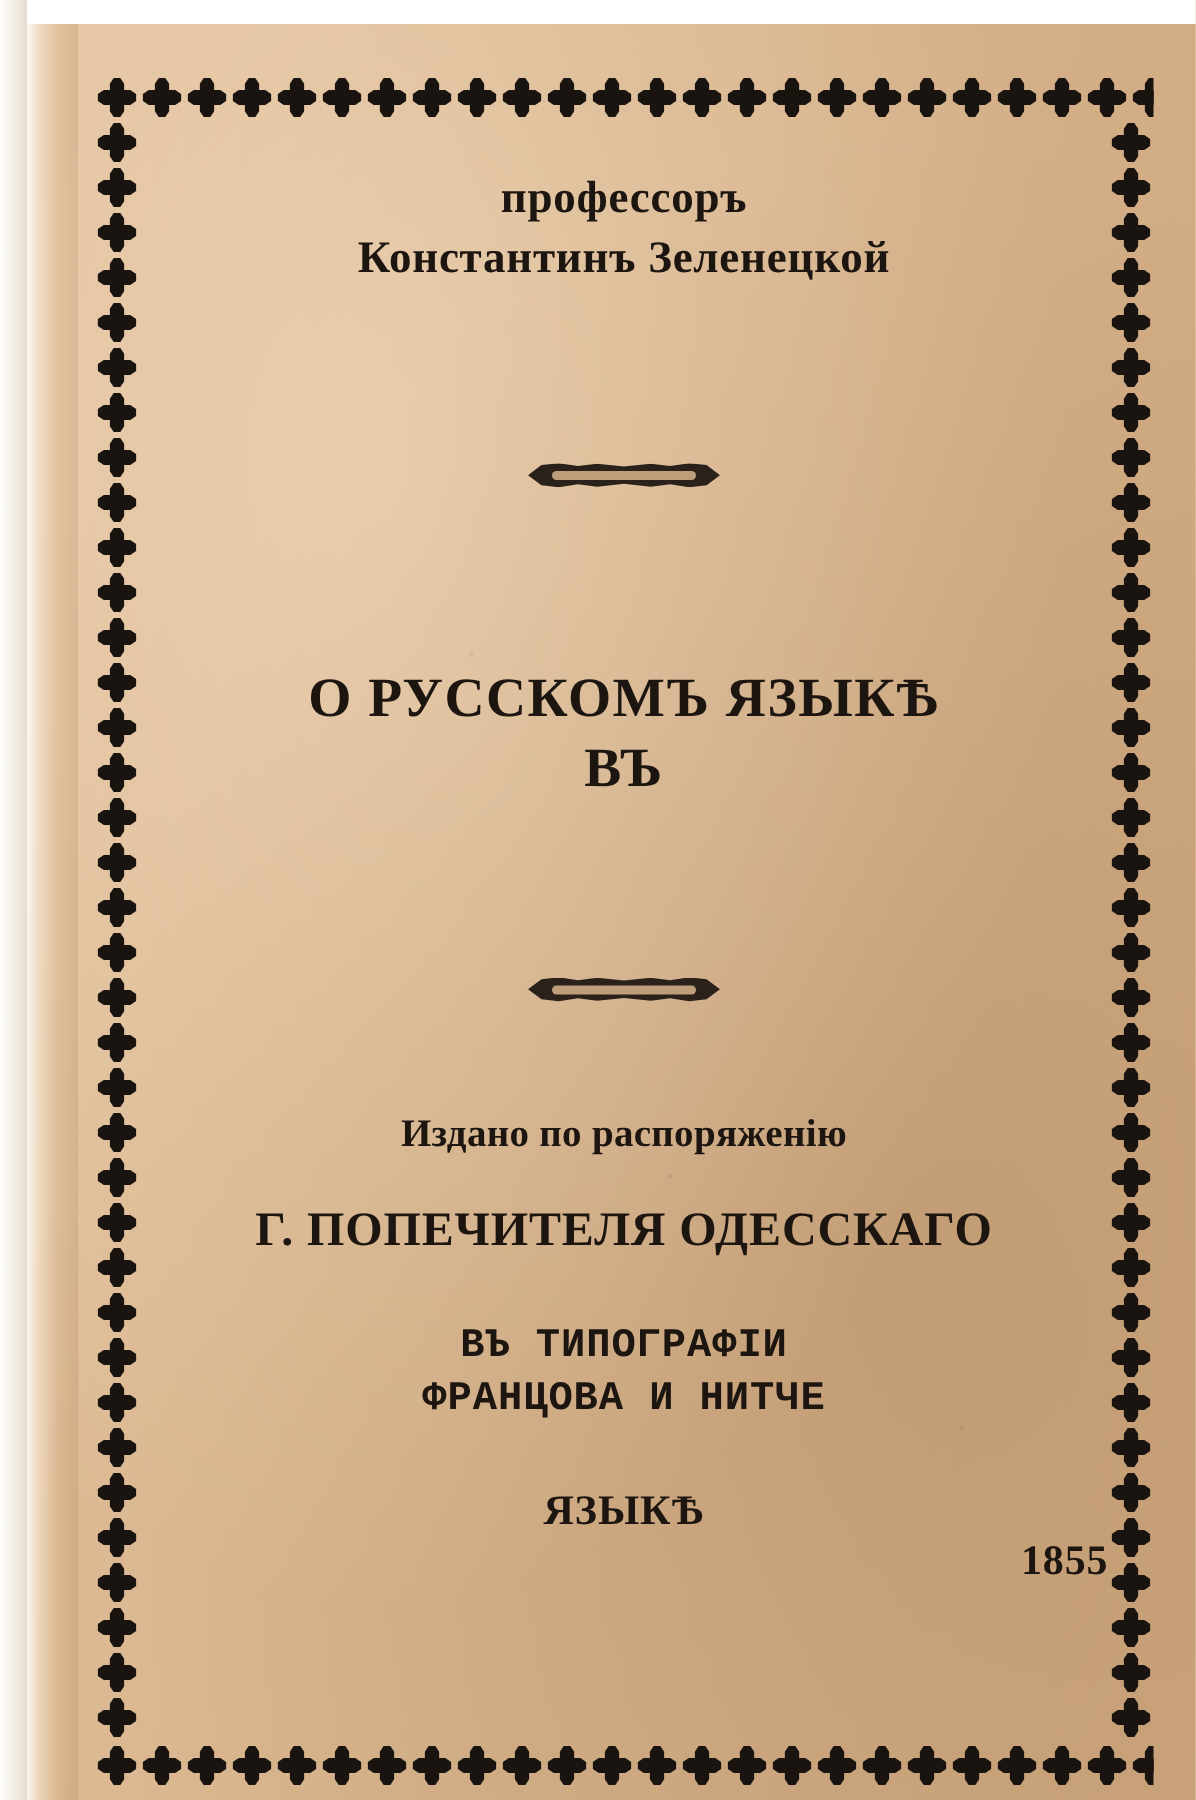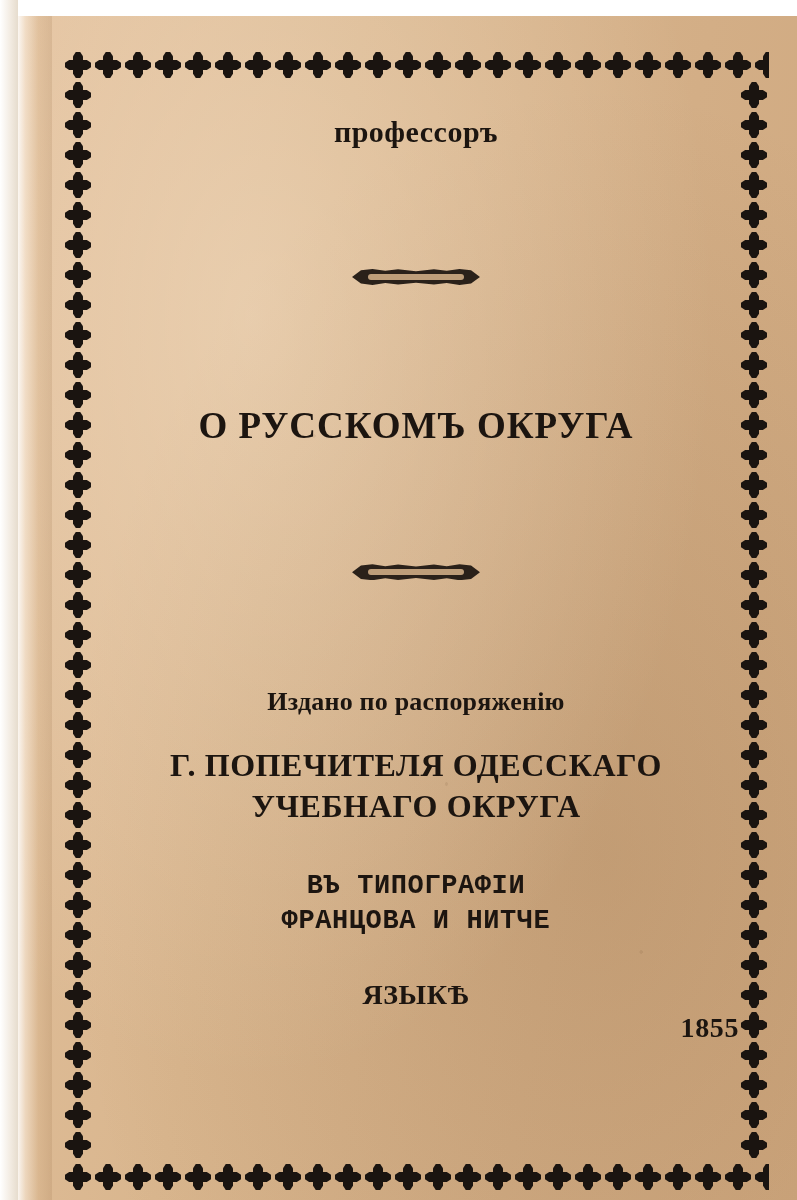--- a/index.html
+++ b/index.html
@@ -155,21 +155,21 @@
 
   .main-title {
     margin-top: 110px;
     font-weight: bold;
     font-size: 37px;
     line-height: 1.28;
     letter-spacing: 1px;
   }
   .main-title .l2 { font-size: 37px; }
 
-  .pub-block { margin-top: 100px; }
+  .pub-block { margin-top: 66px; }
   .pub-issued {
     font-size: 26px;
     font-weight: bold;
     letter-spacing: 0.2px;
   }
   .pub-authority {
     margin-top: 28px;
     font-size: 32px;
     font-weight: bold;
     line-height: 1.28;
@@ -582,41 +582,42 @@
         <div class="cross">
           <div class="nub"></div>
         </div>
       </div>
   </div>
 
   <div class="content">
 
     <div class="author-wrap">
       <div class="author-line">профессоръ</div>
+      <div class="author-line">Константинъ Зеленецкой</div>
     </div>
 
     <div class="ornament orn-1">
       <div class="bar"></div>
         <div class="inner"></div>
     </div>
 
     <div class="main-title">
-      <div>О РУССКОМЪ ОКРУГА</div>
+      <div>О РУССКОМЪ ЯЗЫКѢ</div>
+      <div class="l2">ВЪ</div>
     </div>
 
     <div class="ornament orn-2">
       <div class="bar"></div>
         <div class="inner"></div>
     </div>
 
     <div class="pub-block">
       <div class="pub-issued">Издано по распоряженію</div>
       <div class="pub-authority">
         <div>Г. ПОПЕЧИТЕЛЯ ОДЕССКАГО</div>
-        <div>УЧЕБНАГО ОКРУГА</div>
       </div>
       <div class="printer">
         <div>ВЪ ТИПОГРАФІИ</div>
         <div>ФРАНЦОВА И НИТЧЕ</div>
       </div>
       <div class="place">ЯЗЫКѢ</div>
       <div class="year">1855</div>
     </div>
 
   </div>

